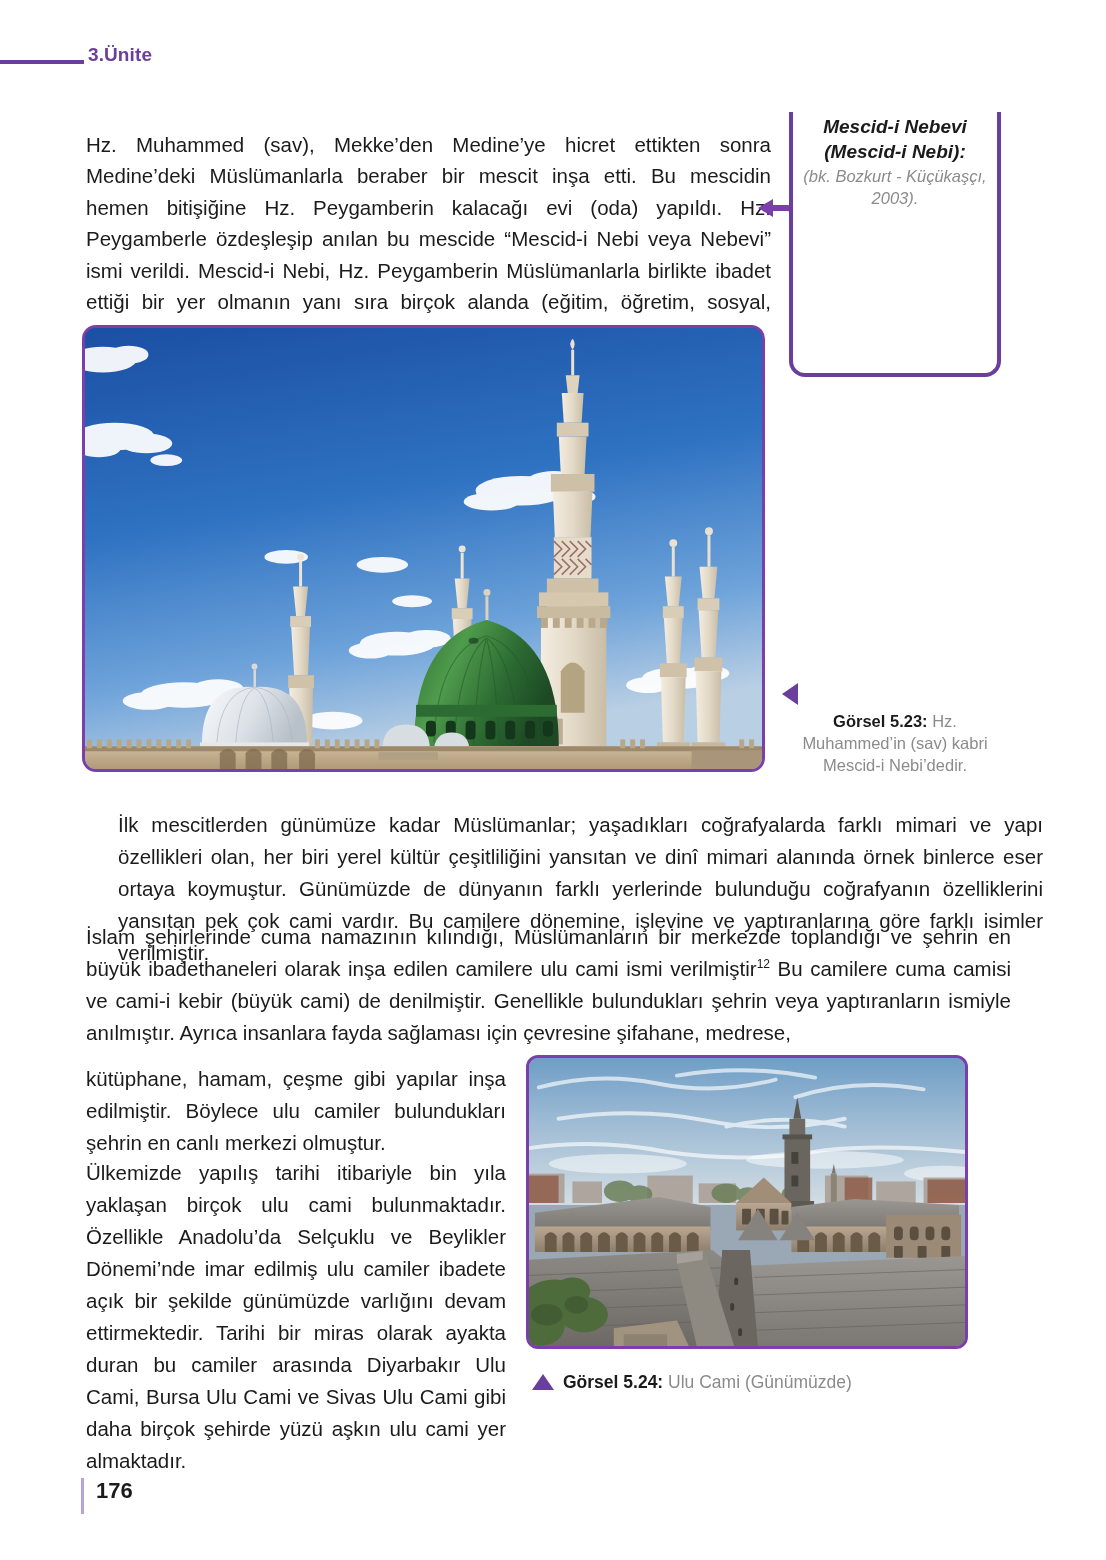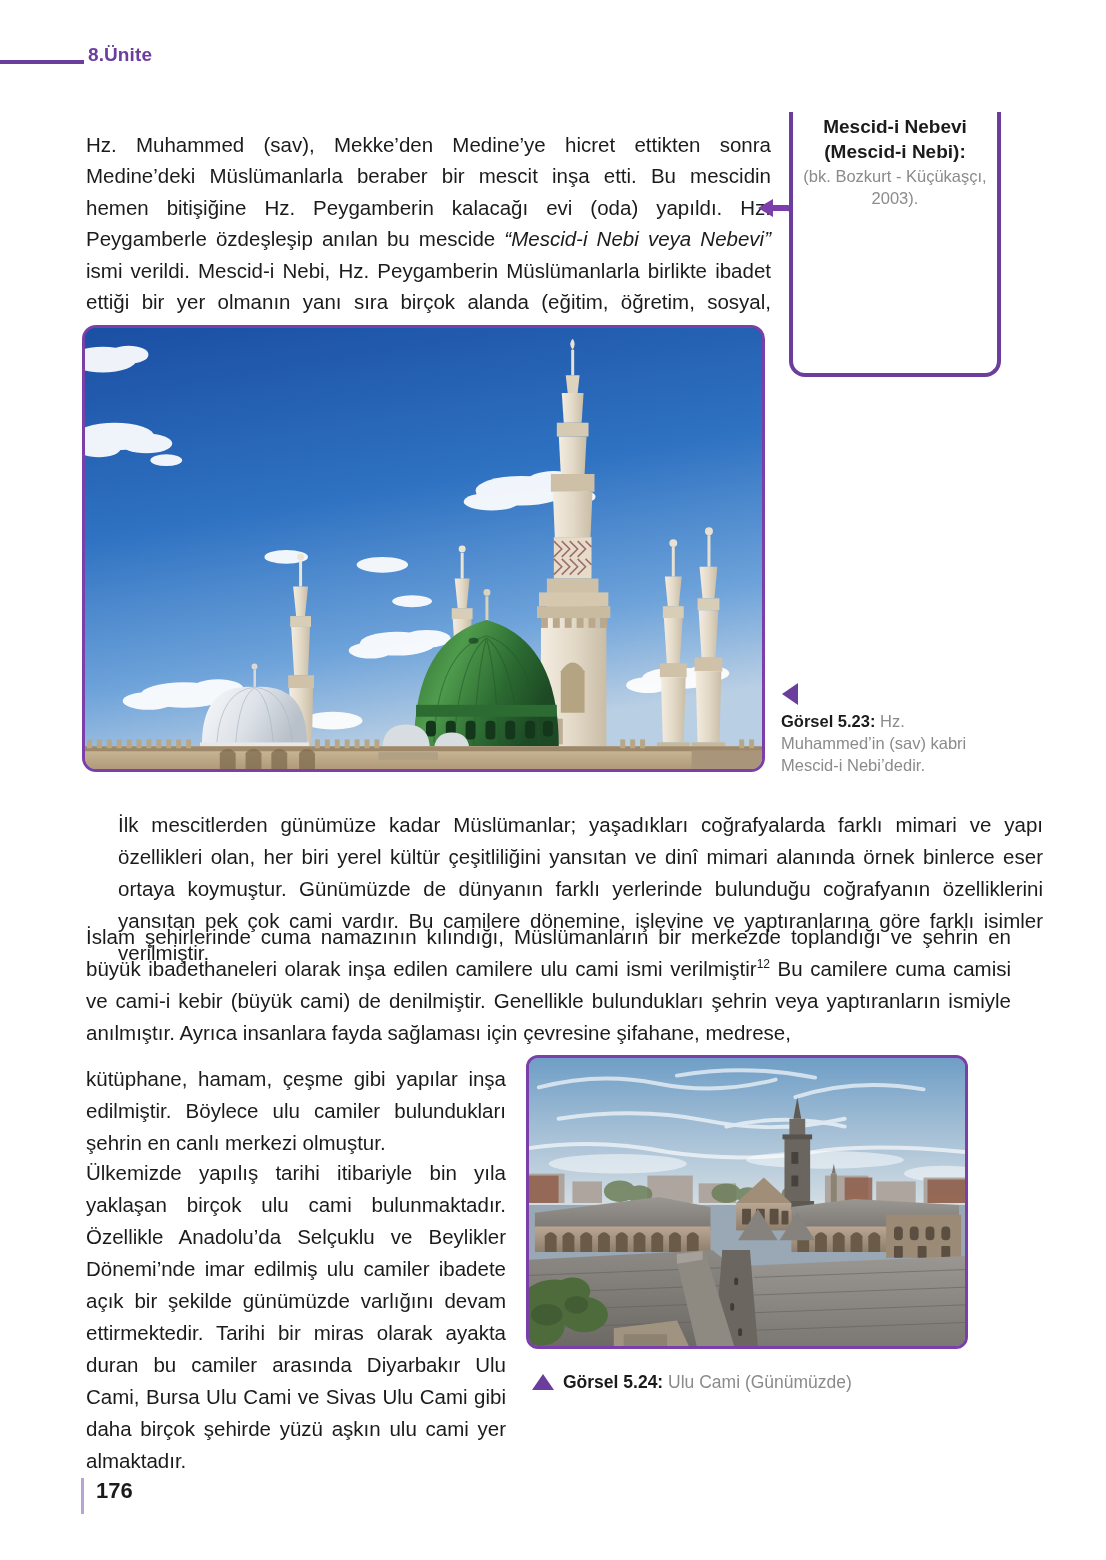--- a/index.html
+++ b/index.html
@@ -37,21 +37,21 @@
     font-size: 20.5px;
     line-height: 31.5px;
     text-align: justify;
     color: #1b1b1b;
     hyphens: manual;
   }
   #para-intro {
     left: 86px; top: 108px; width: 685px;
     text-align: justify;
   }
-  #para-intro .ital { font-style: italic; }
+  #para-intro .ital { }
 
   #para-two {
     left: 86px; top: 788px; width: 925px;
     line-height: 32px;
     margin-left: 32px;
   }
   #para-three {
     left: 86px; top: 900px; width: 925px;
     line-height: 32px;
   }
@@ -76,20 +76,21 @@
     left: 789px; top: 112px;
     width: 212px; height: 265px;
     border-left: 4px solid #6b3e9e;
     border-right: 4px solid #6b3e9e;
     border-bottom: 4px solid #6b3e9e;
     border-top: none;
     border-radius: 0 0 16px 16px;
     background: #ffffff;
     padding: 2px 6px 6px 6px;
     text-align: center;
+    font-style: italic;
   }
   #callout-term {
     font-size: 19px;
     line-height: 25px;
     font-weight: 700;
     color: #1b1b1b;
     display: block;
   }
   #callout-def {
     font-size: 19px;
@@ -132,20 +133,21 @@
     border-bottom: 11px solid transparent;
     border-right: 16px solid #6b3e9e;
   }
   #caption-523 {
     position: absolute;
     left: 781px; top: 710px;
     width: 228px;
     font-size: 16.5px;
     line-height: 22px;
     color: #8b8b8b;
+    text-align: center;
   }
   #caption-523 b { color: #1b1b1b; font-weight: 700; }
 
   
   #fig-ulucami {
     position: absolute;
     left: 526px; top: 1055px;
     width: 442px; height: 294px;
     border: 3px solid #7a3fa8;
     border-radius: 12px;
@@ -185,21 +187,21 @@
     left: 96px; top: 1478px;
     font-size: 22px;
     font-weight: 700;
     color: #1b1b1b;
   }
 </style>
 </head>
 <body>
 
 <div id="header-rule"></div>
-<div id="unit-label">8.Ünite</div>
+<div id="unit-label">3.Ünite</div>
 
 <p class="body-text" id="para-intro"><span>Hz. Muhammed (sav), Mekke’den Medine’ye hicret ettikten sonra Medine’deki Müslümanlarla beraber bir mescit inşa etti. Bu mescidin hemen bitişiğine Hz. Peygamberin kalacağı evi (oda) yapıldı. Hz. Peygamberle özdeşleşip anılan bu mescide </span><span class="ital">“Mescid-i Nebi veya Nebevi”</span><span> ismi verildi. Mescid-i Nebi, Hz. Peygamberin Müslümanlarla birlikte ibadet ettiği bir yer olmanın yanı sıra birçok alanda (eğitim, öğretim, sosyal, askerî) Müslümanları bir araya getiren mekân olmuştur.</span></p>
 
 <svg id="callout-arrow" viewBox="0 0 44 44">
   <path d="M41 44 L41 22 Q41 12 31 12 L13 12" stroke="#7a3fa8" stroke-width="6" fill="none"></path>
   <path d="M2 12 L17 3 L17 21 Z" fill="#7a3fa8"></path>
 </svg>
 
 <div id="callout">
   <span id="callout-term">Mescid-i Nebevi (Mescid-i Nebi):</span>

